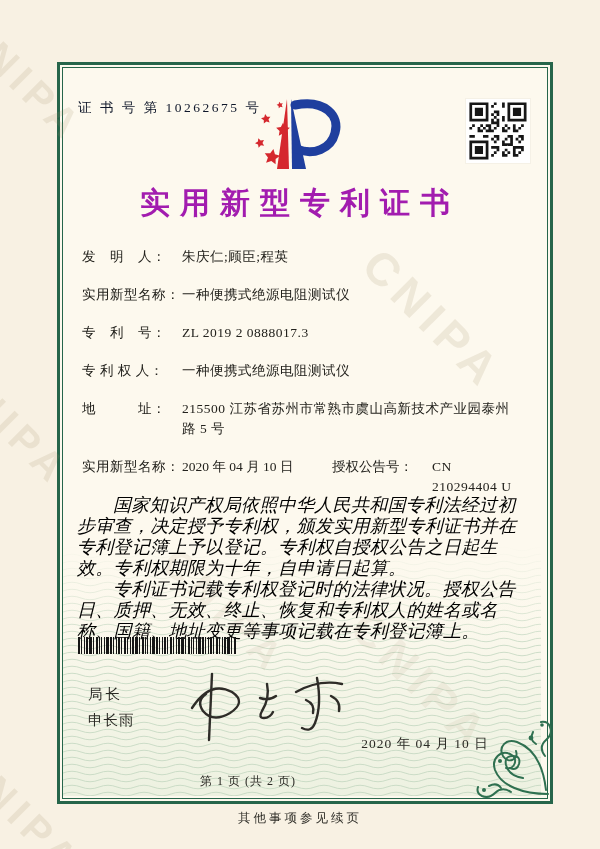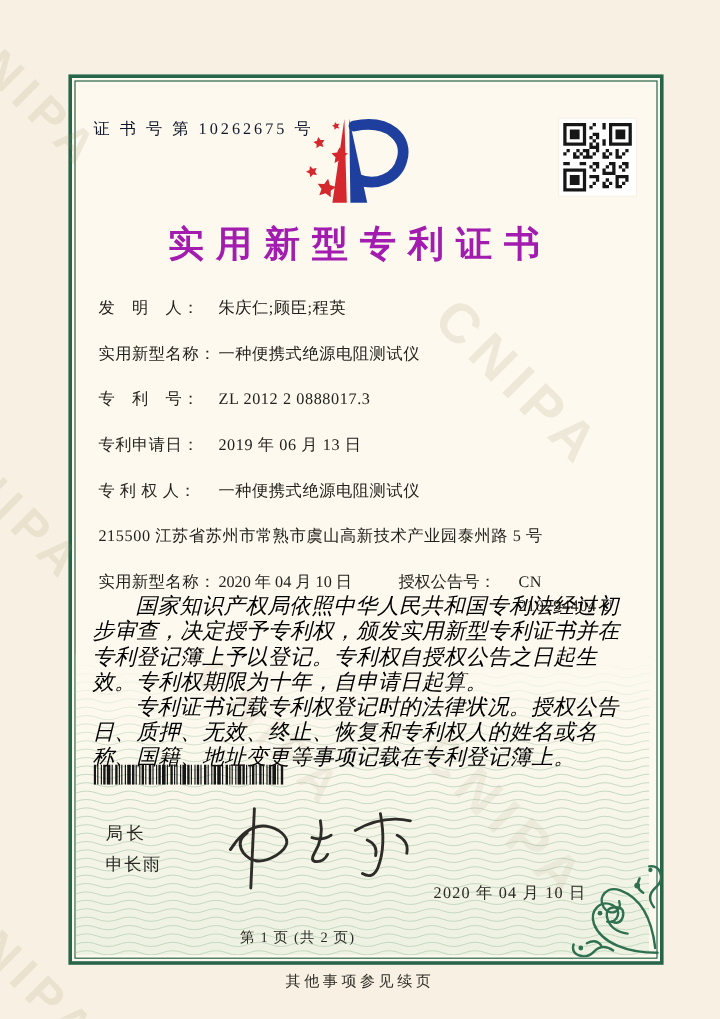--- a/index.html
+++ b/index.html
@@ -139,31 +139,28 @@
       <div class="row">
         <span class="lab">发　明　人：</span>
         <span class="val">朱庆仁;顾臣;程英</span>
       </div>
       <div class="row">
         <span class="lab">实用新型名称：</span>
         <span class="val">一种便携式绝源电阻测试仪</span>
       </div>
       <div class="row">
         <span class="lab">专　利　号：</span>
-        <span class="val">ZL 2012 2 0888017.3</span>
-      </div>
-      <div class="row">
-        <span class="lab">专利申请日：</span>
-        <span class="val">2019 年 06 月 13 日</span>
+        <span class="val">ZL 2019 2 0888017.3</span>
       </div>
       <div class="row">
         <span class="lab">专 利 权 人：</span>
         <span class="val">一种便携式绝源电阻测试仪</span>
       </div>
       <div class="row">
+        <span class="lab">地　　　址：</span>
         <span class="val">215500 江苏省苏州市常熟市虞山高新技术产业园泰州路 5 号</span>
       </div>
       <div class="row grant-row">
         <span class="lab">实用新型名称：</span>
         <span class="val2">2020 年 04 月 10 日</span>
         <span class="lab2">授权公告号：</span>
         <span class="val">CN 210294404 U</span>
       </div>
     </div>
 

